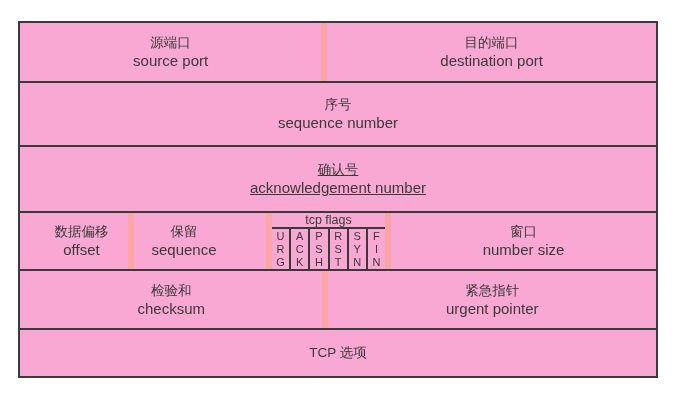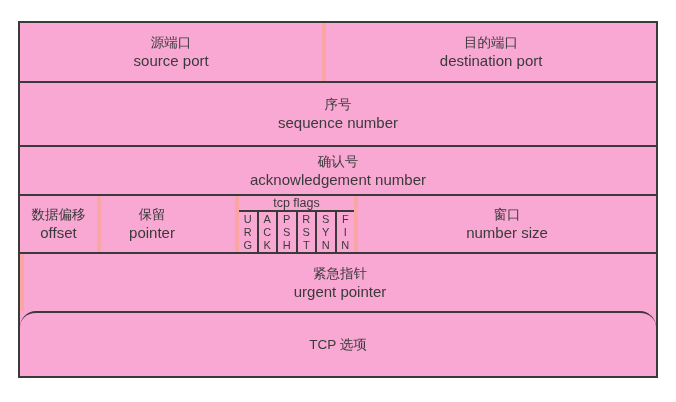--- a/index.html
+++ b/index.html
@@ -33,48 +33,48 @@
     background: #f9a8d4;
   }
   .row {
     display: flex;
     box-sizing: border-box;
     flex: none;
   }
   .row + .row { border-top: 2px solid #3a3a3a; }
   .r1 { height: 58px; }
   .r2 { height: 64px; }
-  .r3 { height: 49px; }
-  .r4 { height: 58px; }
+  .r3 { height: 66px; text-decoration: underline; }
+  .r4 { height: 58px; padding-left: 23px; }
   .r5 { height: 59px; }
-  .r6 { flex: 1 1 auto; border-radius: 16px; }
+  .r6 { flex: 1 1 auto; }
   .cell {
     flex: 1 1 auto;
     display: flex;
     flex-direction: column;
     align-items: center;
     justify-content: center;
     text-align: center;
     box-sizing: border-box;
     min-width: 0;
   }
-  .bl { border-left: 4px solid #fca5a5; }
+  .bl { border-left: 6px solid #fca5a5; }
   .zh {
     font-size: 13.5px;
     line-height: 18px;
     white-space: nowrap;
   }
   .en {
     font-size: 15px;
     line-height: 18px;
     white-space: nowrap;
   }
   
   .w-offset   { width: 77px;  flex: none; }
-  .w-reserved { width: 106px; flex: none; }
+  .w-reserved { width: 106px; flex: none; margin-left: 8px; }
   .w-flags    { width: 119px; flex: none; margin-left: 32px; }
   
   .flags {
     display: flex;
     flex-direction: column;
     box-sizing: border-box;
   }
   .flags-header {
     height: 16px;
     box-sizing: border-box;
@@ -131,21 +131,21 @@
       </div>
     </div>
 
     <div class="row r4">
       <div class="cell w-offset">
         <div class="zh">数据偏移</div>
         <div class="en">offset</div>
       </div>
       <div class="cell bl w-reserved">
         <div class="zh">保留</div>
-        <div class="en">pointer</div>
+        <div class="en">sequence</div>
       </div>
       <div class="flags bl w-flags">
         <div class="flags-header">tcp flags</div>
         <div class="flags-body">
           <div class="flag">
             <span>U</span>
             <span>R</span>
             <span>G</span>
           </div>
           <div class="flag">
@@ -175,20 +175,24 @@
           </div>
         </div>
       </div>
       <div class="cell bl">
         <div class="zh">窗口</div>
         <div class="en">number size</div>
       </div>
     </div>
 
     <div class="row r5">
+      <div class="cell">
+        <div class="zh">检验和</div>
+        <div class="en">checksum</div>
+      </div>
       <div class="cell bl">
         <div class="zh">紧急指针</div>
         <div class="en">urgent pointer</div>
       </div>
     </div>
 
     <div class="row r6">
       <div class="cell">
         <div class="zh">TCP 选项</div>
       </div>

